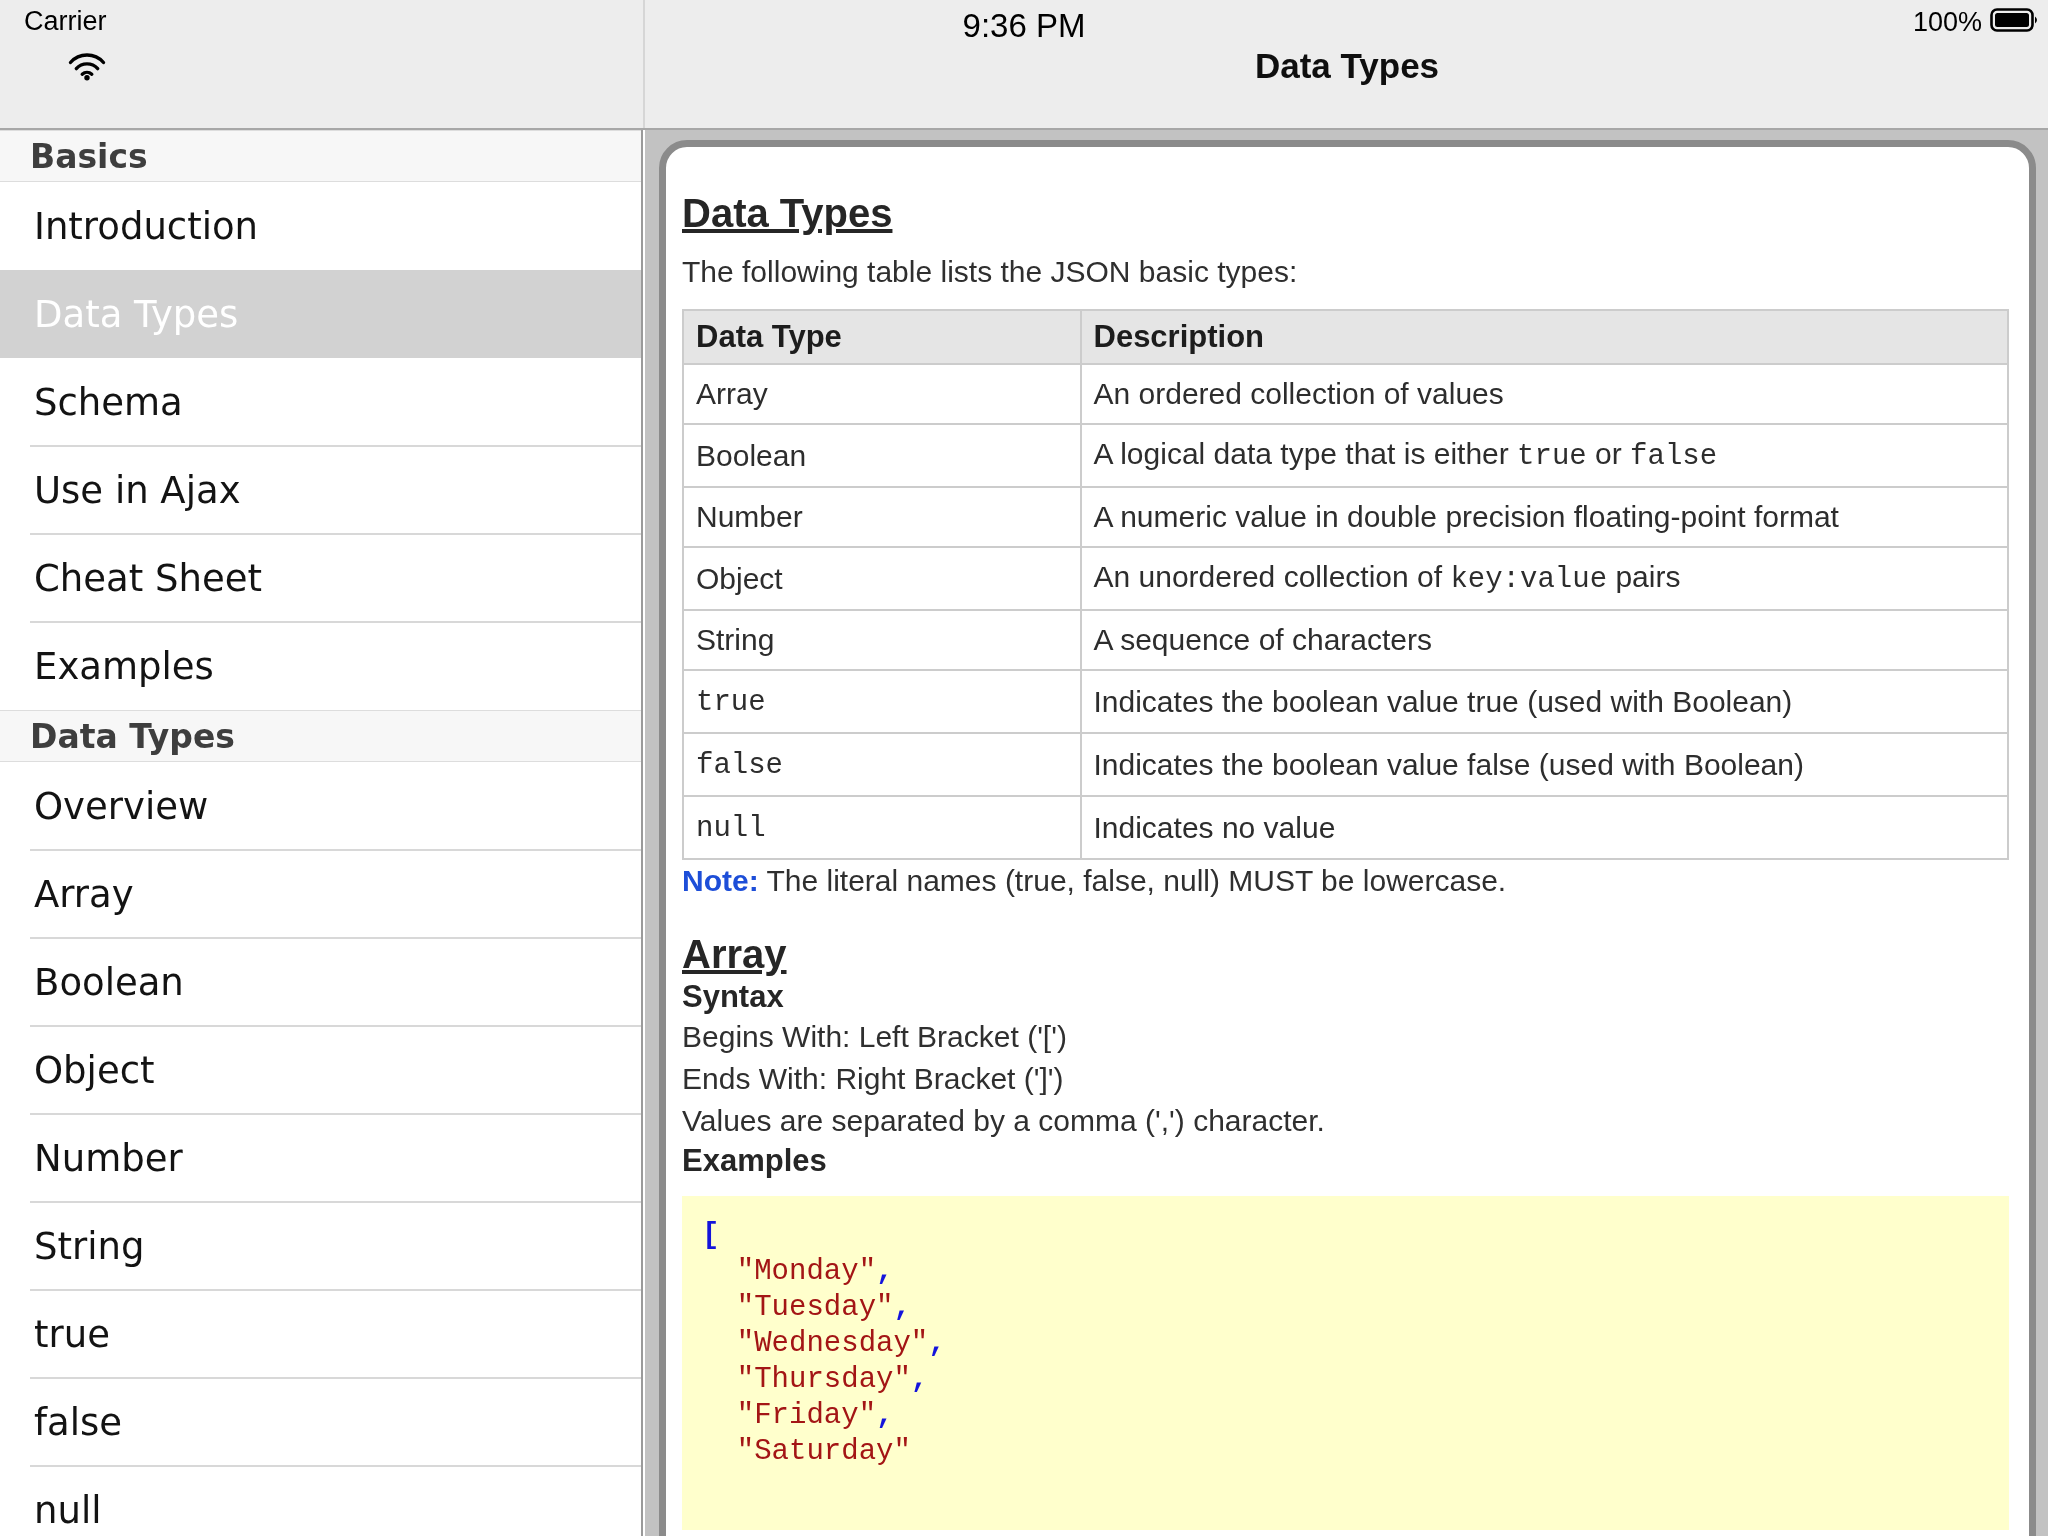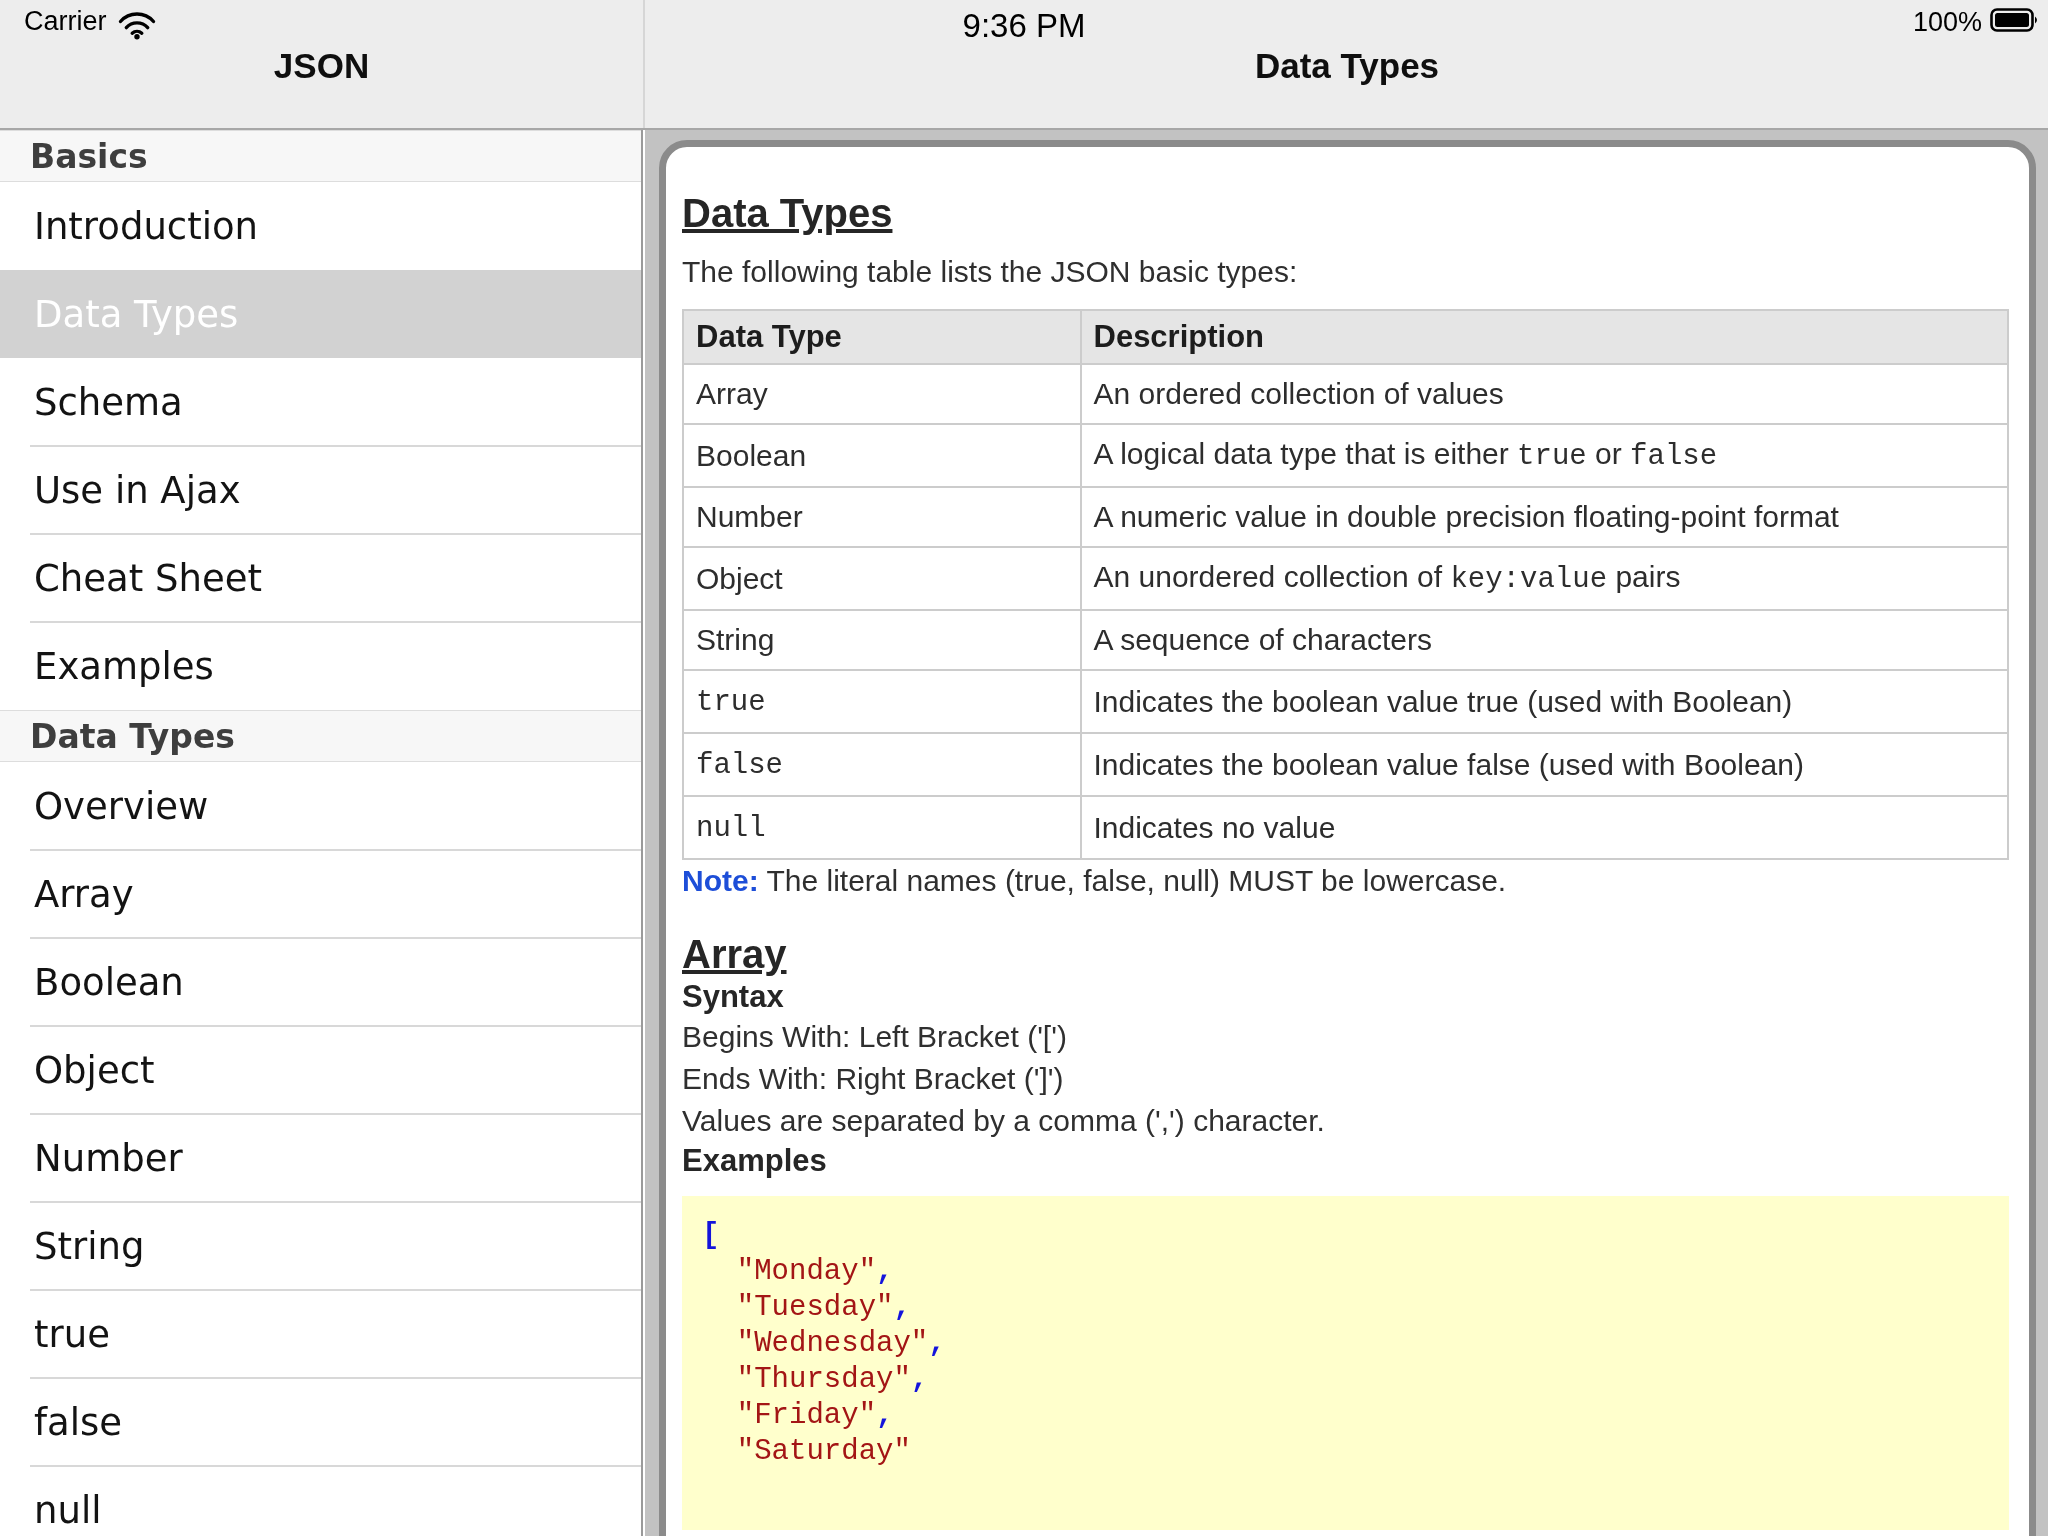--- a/index.html
+++ b/index.html
@@ -9,21 +9,21 @@
     -webkit-font-smoothing:antialiased;
   }
   
   .topbar{
     position:absolute;left:0;top:0;width:2048px;height:128px;
     background:#ededed;border-bottom:2px solid #a7a7a7;z-index:6;
   }
   .pane-divider-top{
     position:absolute;left:643px;top:0;width:2px;height:128px;background:#d6d6d6;
   }
-  .carrier-wrap{position:absolute;left:24px;top:6px;display:flex;align-items:flex-start;gap:10px;}
+  .carrier-wrap{position:absolute;left:24px;top:6px;display:flex;align-items:flex-end;gap:10px;flex-direction:column;}
   .carrier-label{font-size:27px;color:#000;}
   .wifi{margin-top:4px;}
   .time-label{
     position:absolute;left:0;right:0;top:7px;text-align:center;
     font-size:33px;color:#000;
   }
   .battery-wrap{position:absolute;right:8px;top:6px;display:flex;align-items:center;gap:8px;text-align:right;}
   .battery-label{font-size:27px;color:#000;}
   .nav-title{
     position:absolute;top:46px;font-size:35px;font-weight:bold;color:#0f0f0f;
@@ -127,21 +127,20 @@
       <span class="battery-label">100%</span>
       <span>
         <svg width="50" height="28" viewBox="0 0 50 28">
           <rect x="1.5" y="3.5" width="41" height="21" rx="5.5" fill="none" stroke="#000" stroke-width="2.6"></rect>
           <rect x="5" y="7" width="34" height="14" rx="2.5" fill="#000"></rect>
           <path d="M45 10.5 q4 3.5 0 7 z" fill="#000"></path>
         </svg>
       </span>
     </div>
 
-    <div class="nav-title left">JSON</div>
     <div class="nav-title right">Data Types</div>
   </header>
 
   <aside class="sidebar">
     <ul id="sidebar-list">
         <li class="section-header">Basics</li>
         <li class="item">Introduction</li>
         <li class="item selected">Data Types</li>
         <li class="item">Schema</li>
         <li class="item">Use in Ajax</li>

